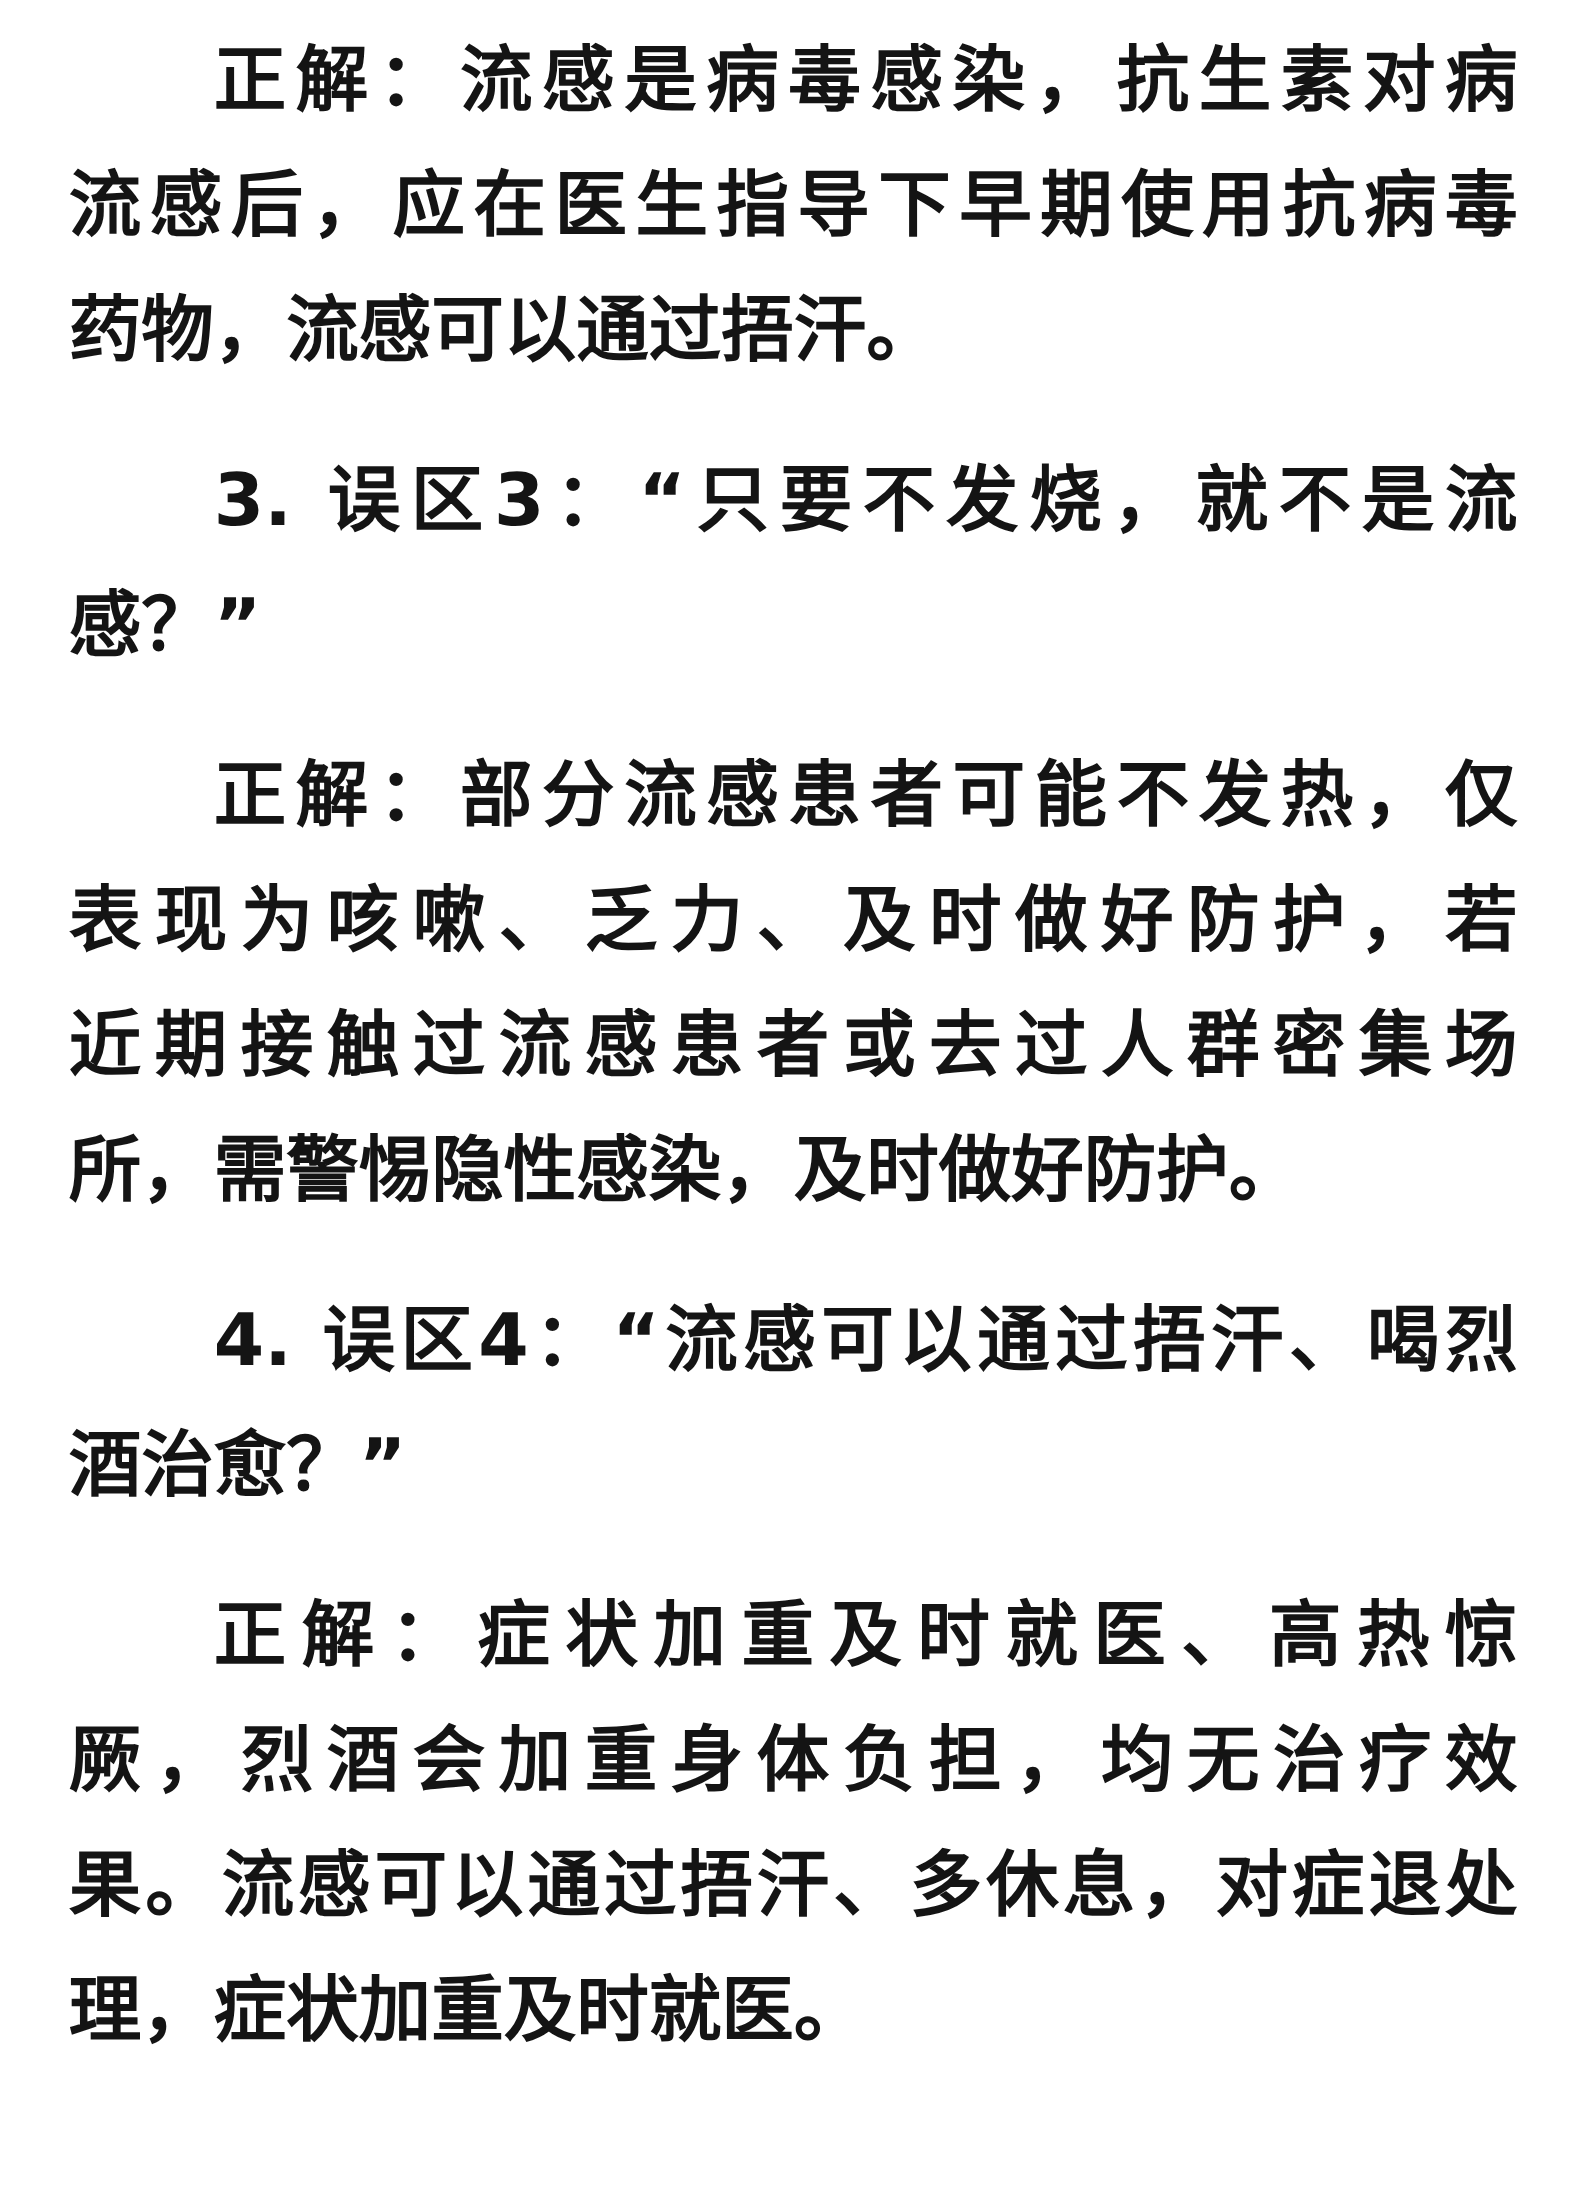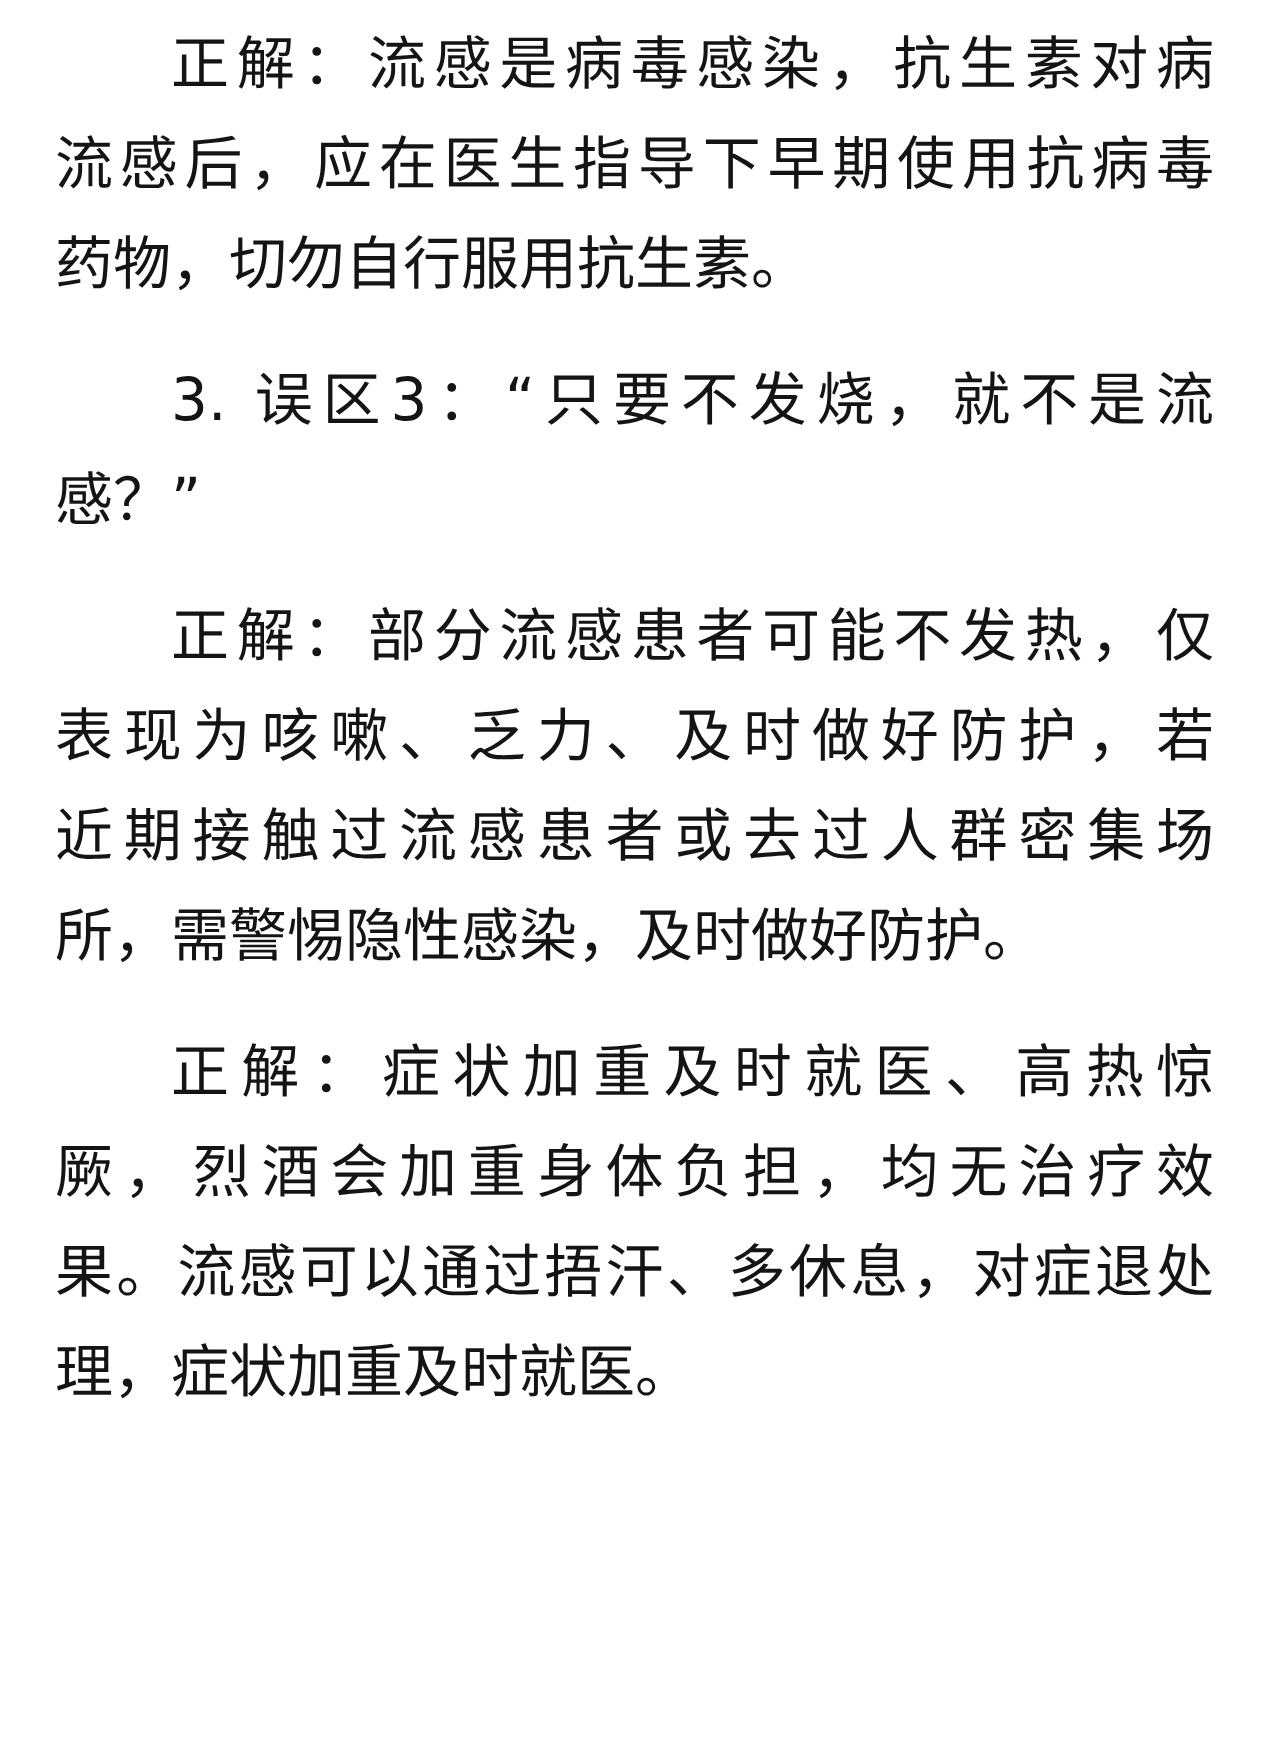--- a/index.html
+++ b/index.html
@@ -17,20 +17,21 @@
     box-sizing: border-box;
     width: 1264px;
     padding: 14px 50px 0 55px;
     color: #141414;
     font-family: "DejaVu Sans", sans-serif;
     font-size: 58px;
     font-weight: 500;
   }
   .para {
     margin: 0 0 36px 0;
+    font-weight: bold;
   }
   .line {
     line-height: 100px;
     text-align: left;
   }
   .line.just {
     text-align: justify;
     text-align-last: justify;
   }
   .line.first {
@@ -38,35 +39,39 @@
   }
 </style>
 </head>
 <body>
 
 <div class="article">
 
   <div class="para">
     <div class="line first just">正解：流感是病毒感染，抗生素对病</div>
     <div class="line just">流感后，应在医生指导下早期使用抗病毒</div>
-    <div class="line">药物，切勿自行服用抗生素。</div>
+    <div class="line">药物，流感可以通过捂汗。</div>
   </div>
 
   <div class="para">
     <div class="line first just">3. 误区3：“只要不发烧，就不是流</div>
     <div class="line">感？”</div>
   </div>
 
   <div class="para">
     <div class="line first just">正解：部分流感患者可能不发热，仅</div>
     <div class="line just">表现为咳嗽、乏力、及时做好防护，若</div>
     <div class="line just">近期接触过流感患者或去过人群密集场</div>
     <div class="line">所，需警惕隐性感染，及时做好防护。</div>
   </div>
 
+  <div class="para">
+    <div class="line first just">4. 误区4：“流感可以通过捂汗、喝烈</div>
+    <div class="line">酒治愈？”</div>
+  </div>
 
   <div class="para">
     <div class="line first just">正解：症状加重及时就医、高热惊</div>
     <div class="line just">厥，烈酒会加重身体负担，均无治疗效</div>
     <div class="line just">果。流感可以通过捂汗、多休息，对症退处</div>
     <div class="line">理，症状加重及时就医。</div>
   </div>
 
 </div>
 

